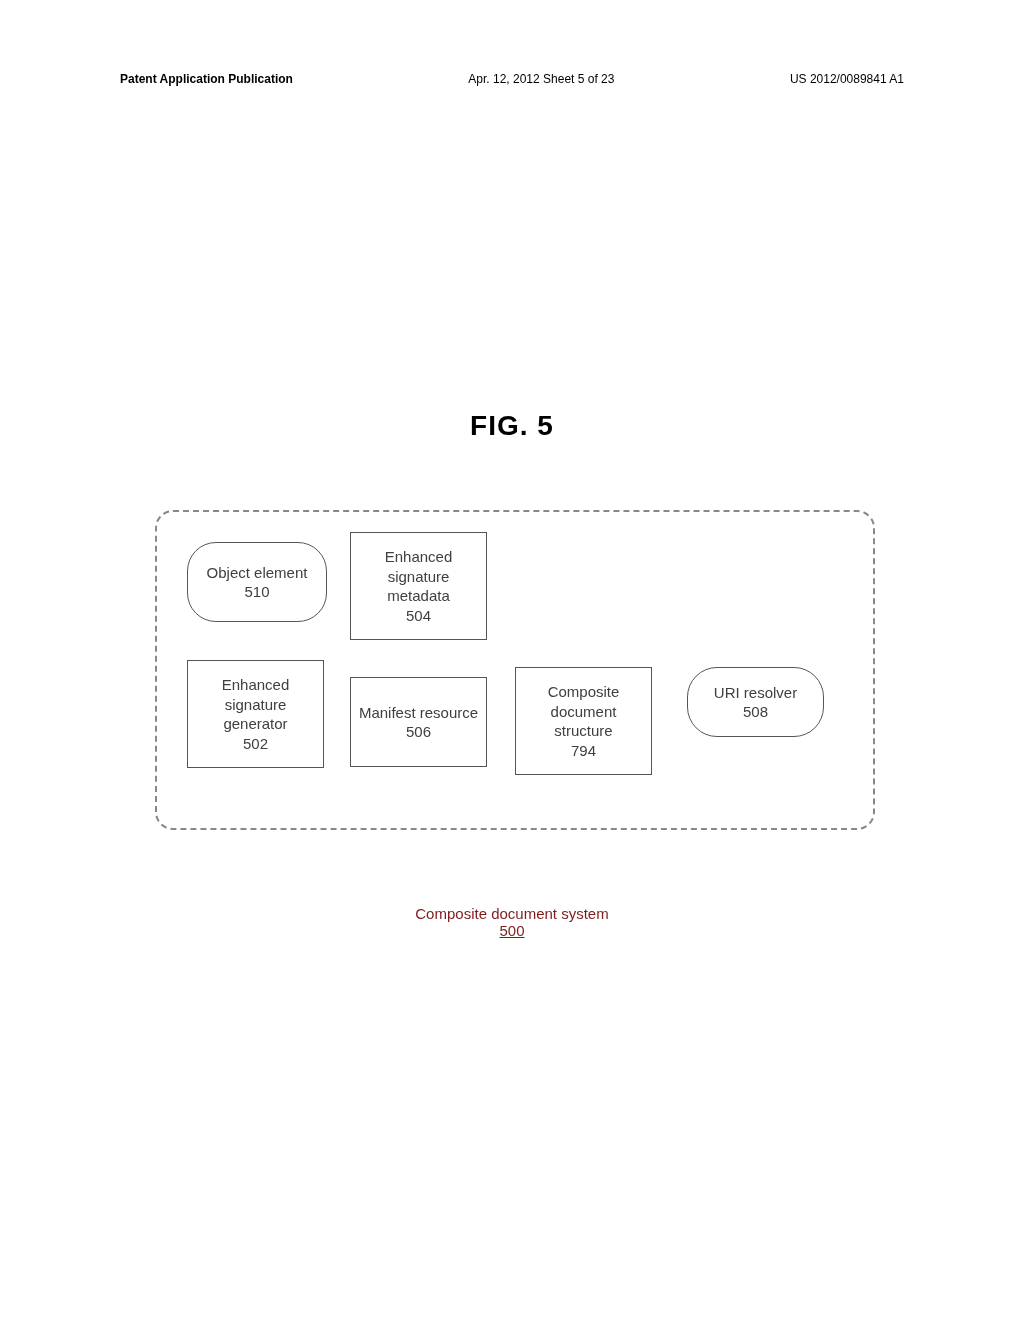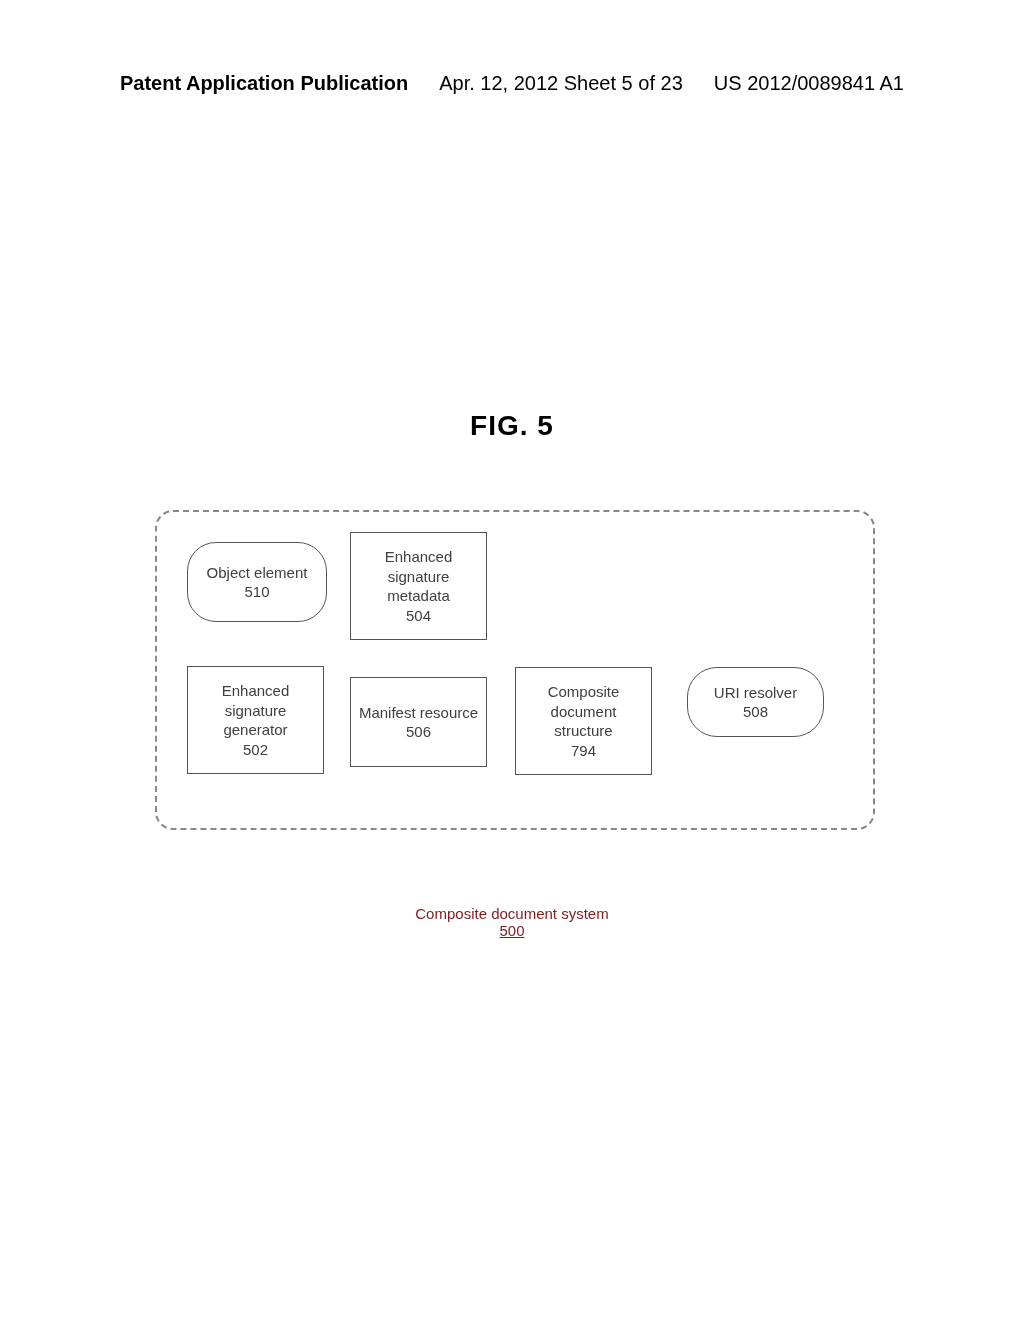--- a/index.html
+++ b/index.html
@@ -15,21 +15,21 @@
     position: relative;
   }
   .header {
     position: absolute;
     top: 72px;
     left: 120px;
     right: 120px;
     display: flex;
     justify-content: space-between;
     align-items: baseline;
-    font-size: 20px;
+    font-size: 12px;
   }
   .header-left {
     font-weight: bold;
   }
   .header-center {
     font-weight: normal;
   }
   .header-right {
     font-weight: normal;
   }
@@ -73,21 +73,21 @@
     height: 80px;
     border-radius: 29px;
   }
   .block-enh-sig-meta {
     top: 20px;
     left: 193px;
     width: 137px;
     height: 108px;
   }
   .block-enh-sig-gen {
-    top: 154px;
+    top: 148px;
     left: 30px;
     width: 137px;
     height: 108px;
   }
   .block-manifest {
     top: 165px;
     left: 193px;
     width: 137px;
     height: 90px;
   }

